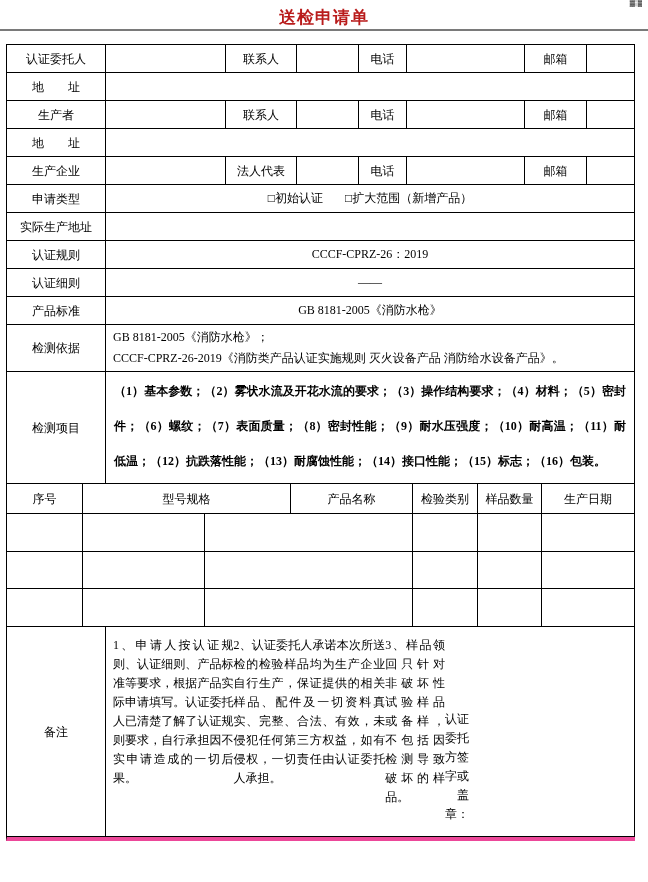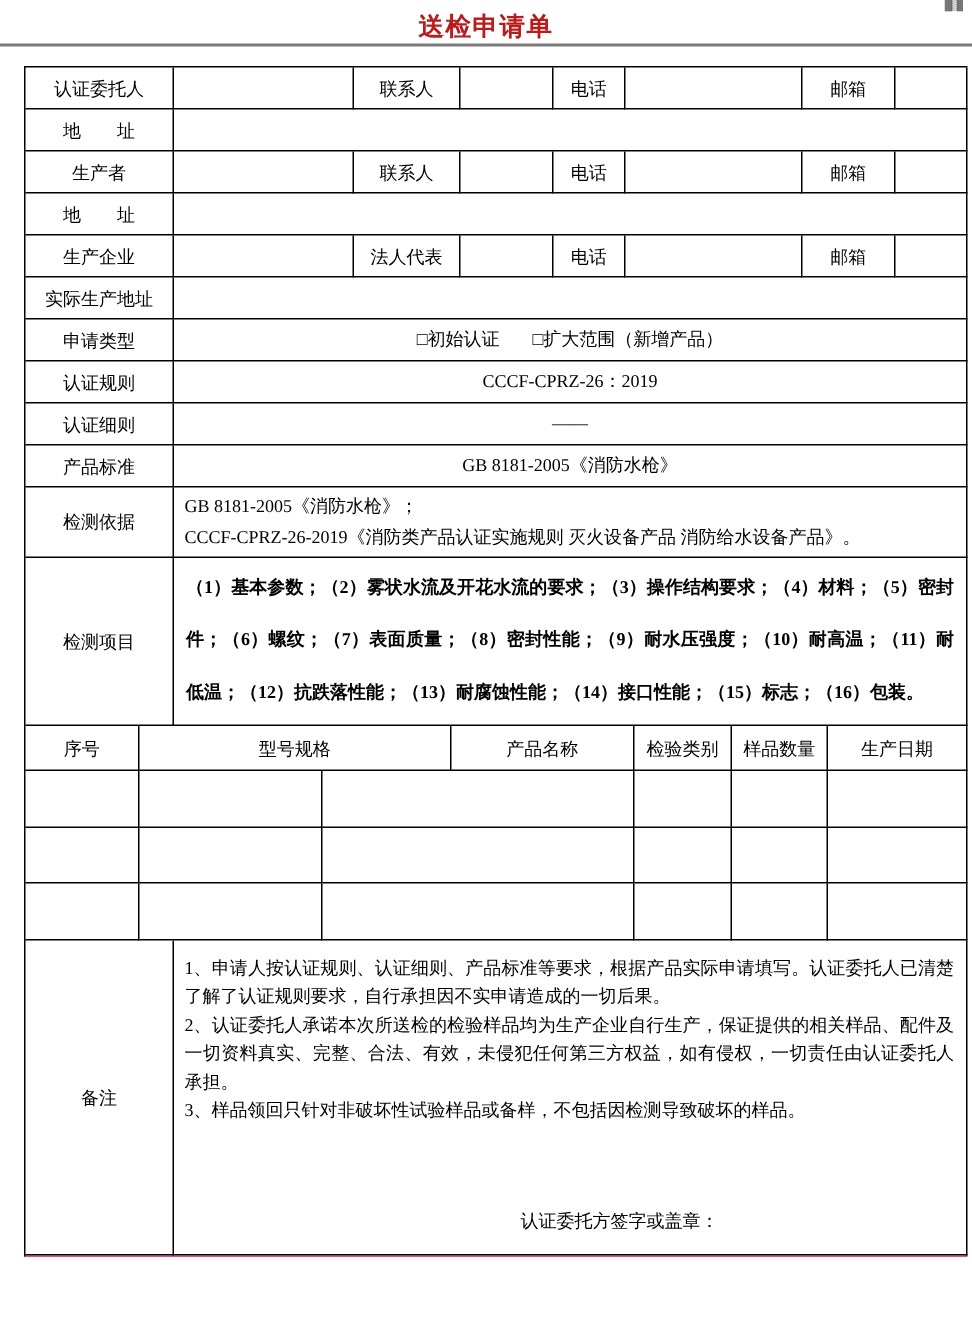--- a/index.html
+++ b/index.html
@@ -12,23 +12,23 @@
     position:absolute;top:0;right:6px;width:24px;height:8px;
     color:#4d4d4d;font-size:7px;line-height:7px;letter-spacing:-1px;
     overflow:hidden;text-align:right;
   }
   .title{
     padding-top:6px;text-align:center;font-weight:bold;
     font-size:17px;color:#b91c1c;letter-spacing:1px;height:21px;
   }
   .rule{border-bottom:2px solid #7a7a7a;width:648px;margin-top:2px;}
   .form{
-    position:absolute;left:16px;top:44px;width:628px;
+    position:absolute;left:6px;top:44px;width:628px;
     border-top:1px solid #000;border-left:1px solid #000;
-    border-bottom:1px solid #ec4899;
+    border-bottom:4px solid #ec4899;
   }
   .row{display:flex;}
   .cell{
     box-sizing:border-box;border-right:1px solid #000;border-bottom:1px solid #000;
     font-size:12px;display:flex;align-items:center;justify-content:center;
     overflow:hidden;
   }
   .label{text-align:center;line-height:14px;}
   
   .c1{width:99px}.c2{width:120px}.c3{width:71px}.c4{width:62px}
@@ -39,21 +39,21 @@
   .s4{width:65px}.s5{width:64px}.s6{width:93px}
   
   .h28{height:28px}.h47{height:47px}.h112{height:112px}.h30{height:30px}
   .h38{height:38px}.h37{height:37px}.h210{height:210px}
   .basis-cell{flex-direction:column;align-items:flex-start;justify-content:center;
     padding-left:7px;line-height:21px;}
   .items-cell{display:block;padding:2px 8px 2px 8px;line-height:35px;
     text-align:justify;font-weight:bold;}
   .apptype{display:flex;gap:22px;justify-content:center;align-items:center;width:100%;}
   .remarks-content{
-    flex-direction:column;align-items:stretch;justify-content:flex-start;
+    flex-direction:row;align-items:stretch;justify-content:flex-start;
     padding:9px 8px 12px 7px;line-height:19px;text-align:justify;
   }
   .remark-item{display:block;}
   .sig-block{margin-top:auto;}
   .sig-line1{text-align:right;padding-right:157px;}
   .sig-line2{display:flex;justify-content:flex-end;padding-right:24px;margin-top:4px;}
   .sig-line2 .yr{margin-left:42px;}
   .sig-line2 .mo{margin-left:28px;}
   .sig-line2 .dy{margin-left:28px;}
 </style>
@@ -104,32 +104,32 @@
     <div class="cell c2"></div>
     <div class="cell c3 label">法人代表</div>
     <div class="cell c4"></div>
     <div class="cell c5 label">电话</div>
     <div class="cell c6"></div>
     <div class="cell c7 label">邮箱</div>
     <div class="cell c8"></div>
   </div>
 
   <div class="row h28">
-    <div class="cell c1 label">实际生产地址</div>
-    <div class="cell wide"></div>
-  </div>
-
-  <div class="row h28">
     <div class="cell c1 label">申请类型</div>
     <div class="cell wide">
       <div class="apptype">
         <span>□初始认证</span>
         <span>□扩大范围（新增产品）</span>
       </div>
     </div>
+  </div>
+
+  <div class="row h28">
+    <div class="cell c1 label">实际生产地址</div>
+    <div class="cell wide"></div>
   </div>
 
   <div class="row h28">
     <div class="cell c1 label">认证规则</div>
     <div class="cell wide">CCCF-CPRZ-26：2019</div>
   </div>
 
   <div class="row h28">
     <div class="cell c1 label">认证细则</div>
     <div class="cell wide">——</div>

